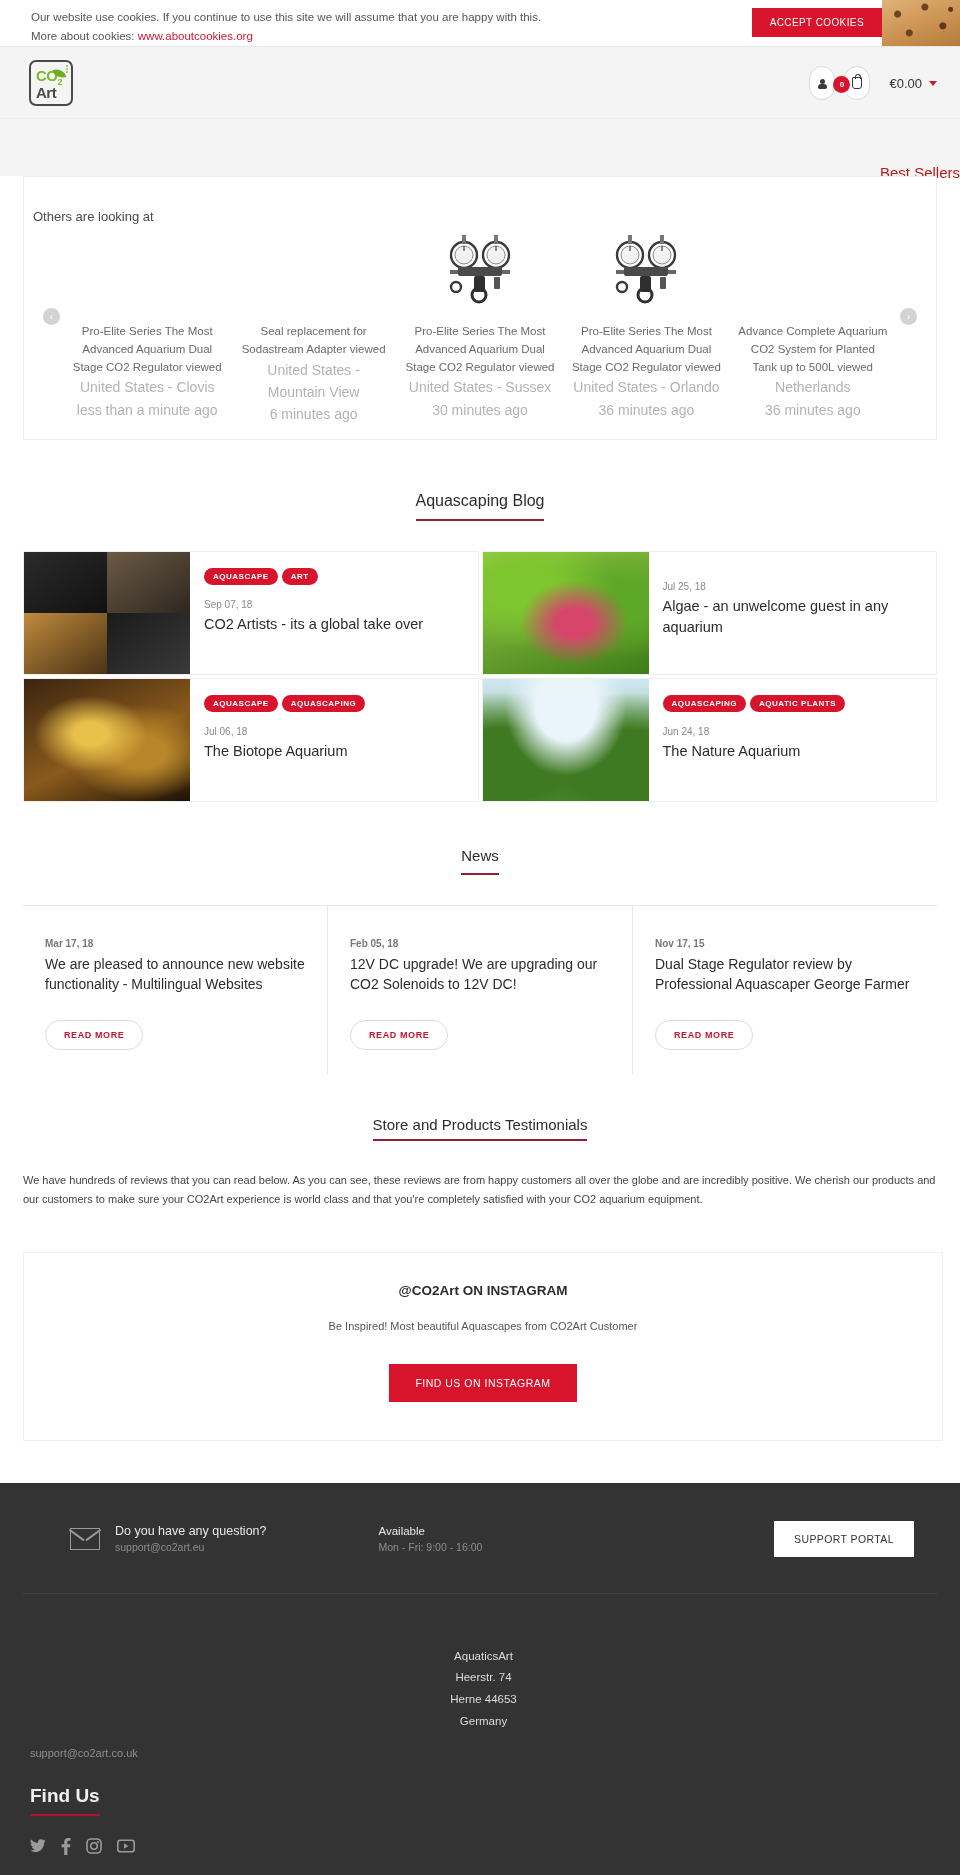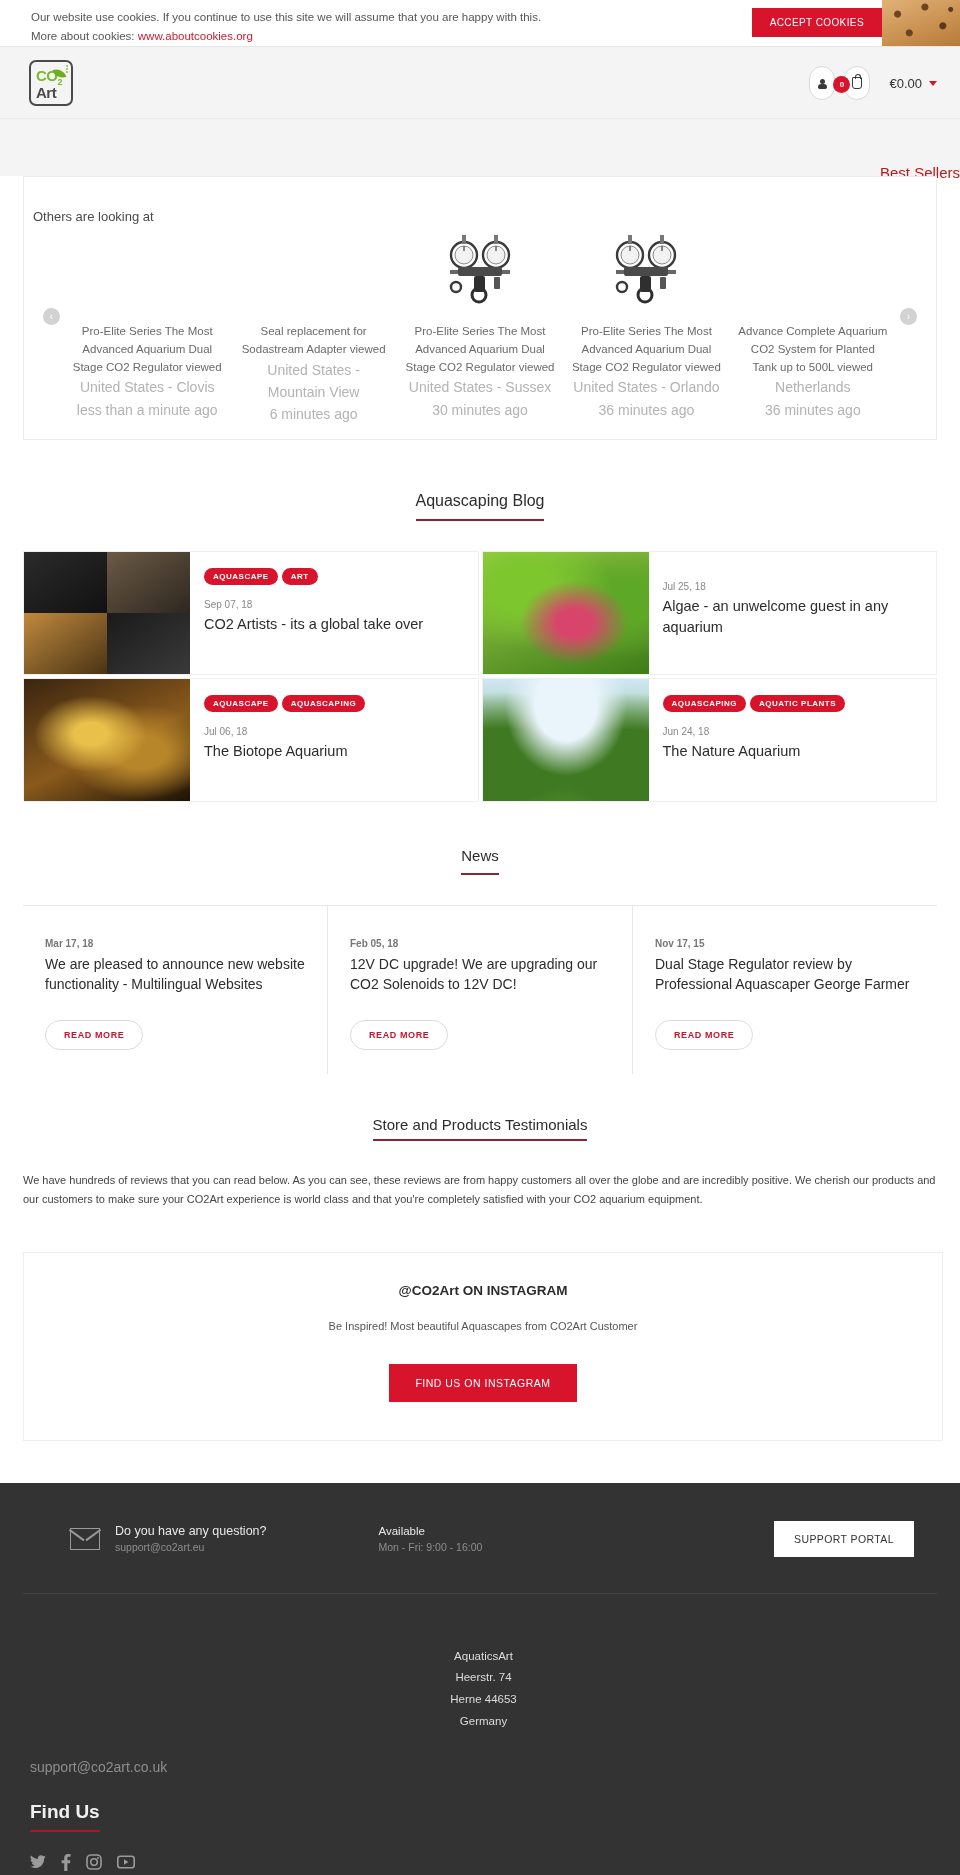--- a/index.html
+++ b/index.html
@@ -400,21 +400,21 @@
     color: #333;
     font-size: 10.5px;
     letter-spacing: .4px;
     padding: 12px 20px;
     border: none;
     cursor: pointer;
     font-family: "Liberation Sans", sans-serif;
   }
   .footer-main { padding: 52px 23px 0 30px; }
   .f-addr { font-size: 11.5px; line-height: 1.9; color: #dcdcdc; text-align: center; }
-  .f-mail { font-size: 14px; color: #8e8e8e; margin-top: 26px; }
+  .f-mail { font-size: 11px; color: #8e8e8e; margin-top: 14px; }
   .f-findus {
     margin-top: 26px;
     font-size: 19px;
     font-weight: bold;
     color: #f0f0f0;
     display: inline-block;
     padding-bottom: 7px;
     border-bottom: 2px solid #b3132a;
   }
   .social-row { margin-top: 22px; display: flex; gap: 15px; align-items: center; }

